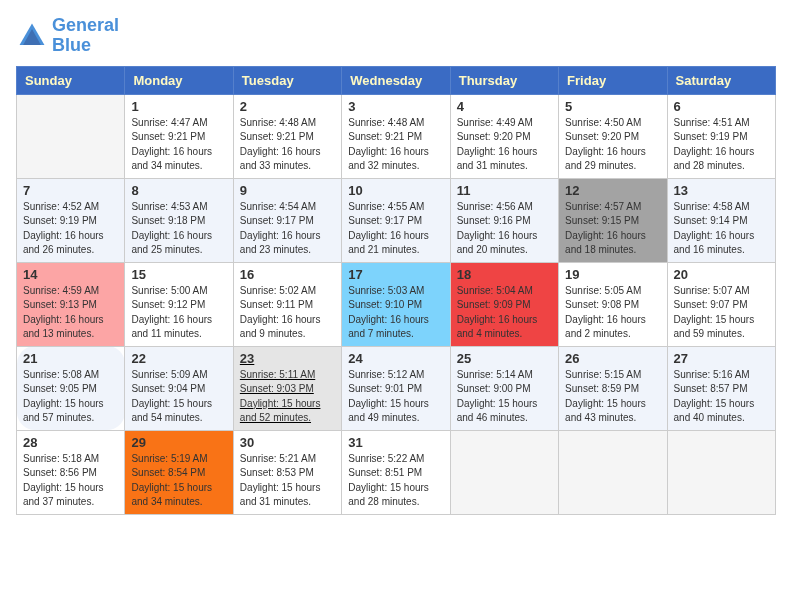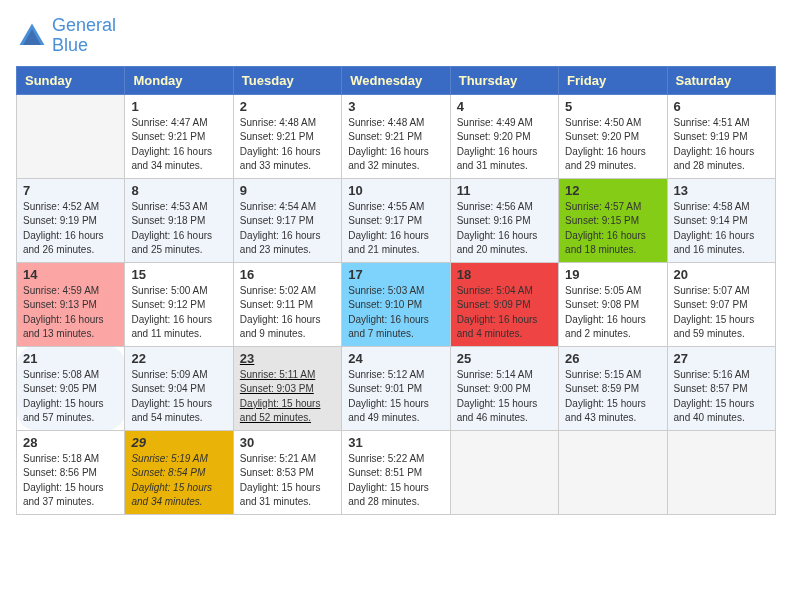--- a/index.html
+++ b/index.html
@@ -16,21 +16,21 @@
       align-items: flex-start;
       margin-bottom: 10px;
     }
     .logo {
       display: flex;
       align-items: center;
       gap: 4px;
     }
     .logo-text {
       font-size: 18px;
-      font-weight: normal;
+      font-weight: bold;
       color: #2c3e7a;
       line-height: 1.1;
     }
     .logo-text span {
       color: #4a90d9;
     }
     .logo-icon {
       width: 32px;
       height: 32px;
     }
@@ -167,21 +167,21 @@
           <div class="day-info">Sunrise: 4:54 AM<br>Sunset: 9:17 PM<br>Daylight: 16 hours and 23 minutes.</div>
         </td>
         <td style="background-color: rgb(240, 244, 251);">
           <div class="day-number">10</div>
           <div class="day-info">Sunrise: 4:55 AM<br>Sunset: 9:17 PM<br>Daylight: 16 hours and 21 minutes.</div>
         </td>
         <td style="background-color: rgb(240, 244, 251); margin-top: 40px;">
           <div class="day-number">11</div>
           <div class="day-info">Sunrise: 4:56 AM<br>Sunset: 9:16 PM<br>Daylight: 16 hours and 20 minutes.</div>
         </td>
-        <td style="background-color: #84cc16;">
+        <td style="background-color: #a3a3a3;">
           <div class="day-number">12</div>
           <div class="day-info">Sunrise: 4:57 AM<br>Sunset: 9:15 PM<br>Daylight: 16 hours and 18 minutes.</div>
         </td>
         <td style="background-color: rgb(240, 244, 251);">
           <div class="day-number">13</div>
           <div class="day-info">Sunrise: 4:58 AM<br>Sunset: 9:14 PM<br>Daylight: 16 hours and 16 minutes.</div>
         </td>
       </tr>
       <tr>
         <td style="background-color: #fca5a5; margin-left: 12px;">
@@ -241,21 +241,21 @@
         <td style="background-color: rgb(240, 244, 251);">
           <div class="day-number">27</div>
           <div class="day-info">Sunrise: 5:16 AM<br>Sunset: 8:57 PM<br>Daylight: 15 hours and 40 minutes.</div>
         </td>
       </tr>
       <tr>
         <td style="background-color: rgb(255, 255, 255);">
           <div class="day-number">28</div>
           <div class="day-info">Sunrise: 5:18 AM<br>Sunset: 8:56 PM<br>Daylight: 15 hours and 37 minutes.</div>
         </td>
-        <td style="background-color: #eab308; font-style: italic;">
+        <td style="background-color: #f97316;">
           <div class="day-number">29</div>
           <div class="day-info">Sunrise: 5:19 AM<br>Sunset: 8:54 PM<br>Daylight: 15 hours and 34 minutes.</div>
         </td>
         <td style="background-color: rgb(255, 255, 255);">
           <div class="day-number">30</div>
           <div class="day-info">Sunrise: 5:21 AM<br>Sunset: 8:53 PM<br>Daylight: 15 hours and 31 minutes.</div>
         </td>
         <td style="background-color: rgb(255, 255, 255);">
           <div class="day-number">31</div>
           <div class="day-info">Sunrise: 5:22 AM<br>Sunset: 8:51 PM<br>Daylight: 15 hours and 28 minutes.</div>

